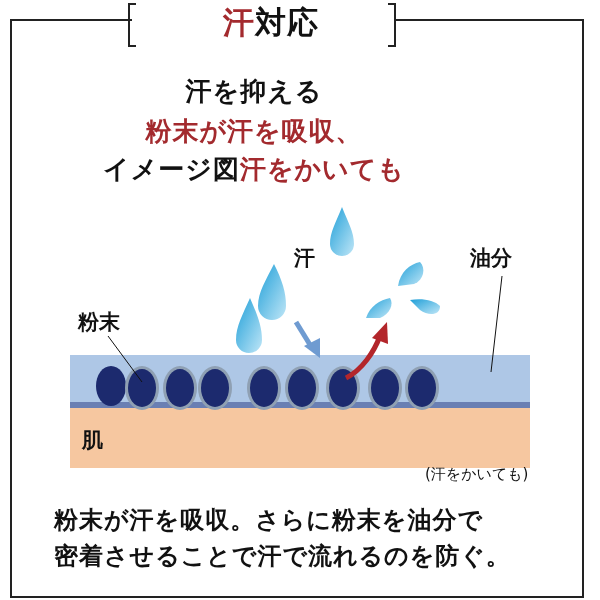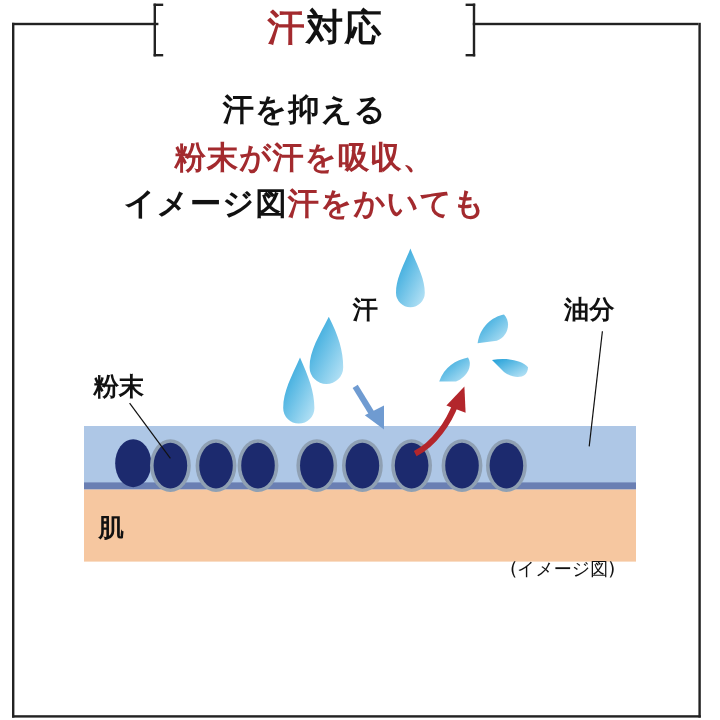--- a/index.html
+++ b/index.html
@@ -91,16 +91,18 @@
   <g>
     <path d="M346 378 C362 370 374 352 380 336" stroke="#b3262b" stroke-width="5" fill="none"></path>
     <polygon points="372,338 387,322 388,344" fill="#b3262b"></polygon>
   </g>
 </svg>
 
 <div class="lbl" style="left:294px;top:244px;">汗</div>
 <div class="lbl" style="left:470px;top:244px;">油分</div>
 <div class="lbl" style="left:78px;top:308px;text-align:center;">粉末</div>
 <div class="lbl" style="left:82px;top:426px;">肌</div>
-<div class="caption">(イメージ図)</div>
+<div class="caption">(汗をかいても)</div>
 
 <div class="body">
+  <div>粉末が汗を吸収。さらに粉末を油分で</div>
+  <div>密着させることで汗で流れるのを防ぐ。</div>
 </div>
 
 </body></html>

